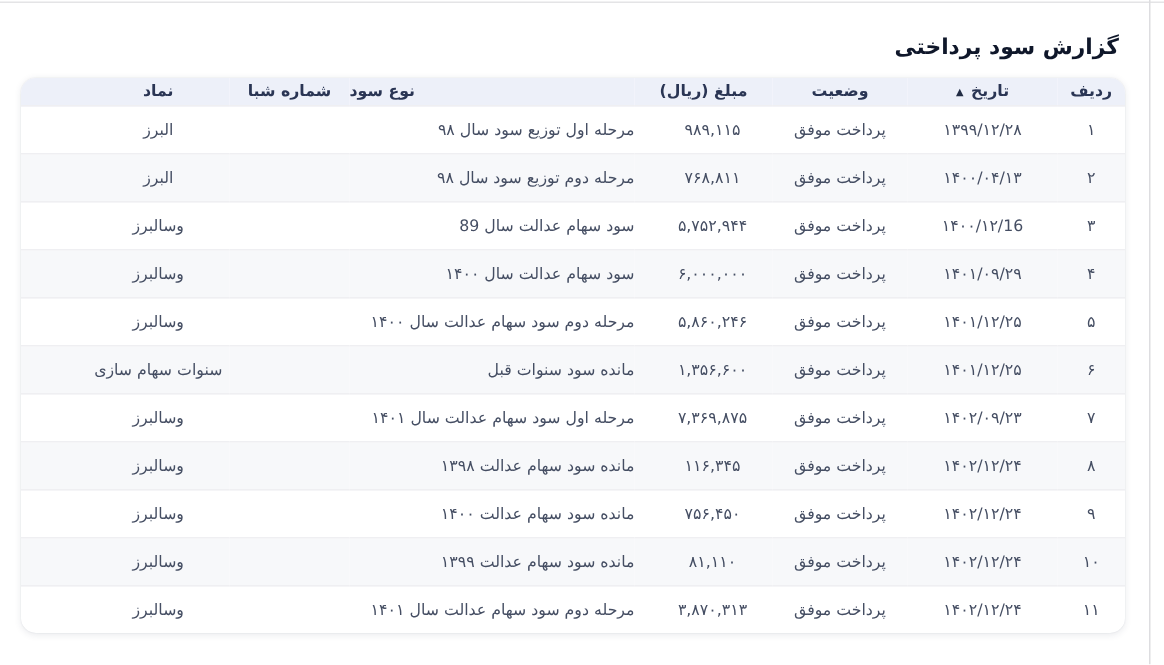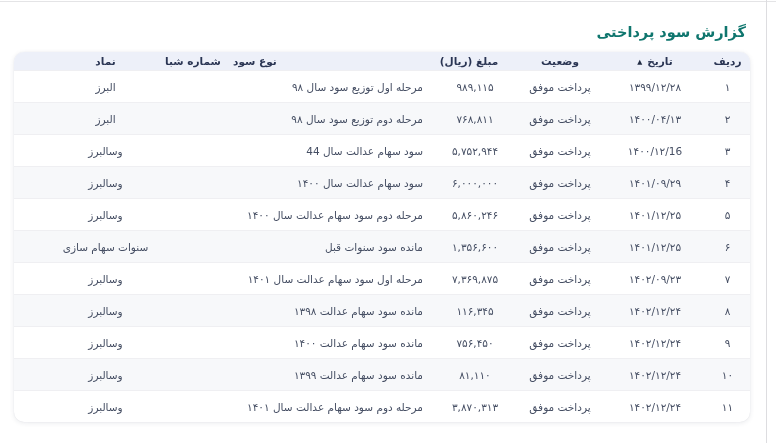--- a/index.html
+++ b/index.html
@@ -6,21 +6,21 @@
   body{
     width:776px;height:443px;position:relative;overflow:hidden;
     background:#ffffff;
     font-family:"DejaVu Sans", sans-serif;
     direction:rtl;
   }
   .top-line{position:absolute;top:1px;left:0;width:776px;height:1px;background:#e4e4e6;}
   .right-line{position:absolute;top:0;left:766px;width:1px;height:443px;background:#dddde0;}
   .page-title{
     position:absolute;top:14px;right:30px;
-    font-size:14.5px;font-weight:bold;color:#0f766e;
+    font-size:14.5px;font-weight:bold;color:#0f172a;
   }
   .card{
     position:absolute;top:52px;right:26px;width:736px;
     background:#ffffff;border-radius:10px;overflow:hidden;
     box-shadow:0 1px 5px rgba(40,50,80,.10), 0 0 1px rgba(40,50,80,.12);
   }
   table{width:736px;border-collapse:collapse;table-layout:fixed;}
   thead th{
     background:#edf0f9;color:#2a3554;font-weight:bold;
     font-size:10.5px;height:18px;padding:0;text-align:center;vertical-align:middle;
@@ -86,21 +86,21 @@
           <td class="col-mablagh">۷۶۸,۸۱۱</td>
           <td class="col-nooe_sood">مرحله دوم توزیع سود سال ۹۸</td>
           <td class="col-shomare_sheba"></td>
           <td class="col-namad">البرز</td>
         </tr>
         <tr>
           <td class="col-radif">۳</td>
           <td class="col-tarikh">۱۴۰۰/۱۲/16</td>
           <td class="col-vaziat">پرداخت موفق</td>
           <td class="col-mablagh">۵,۷۵۲,۹۴۴</td>
-          <td class="col-nooe_sood">سود سهام عدالت سال 44</td>
+          <td class="col-nooe_sood">سود سهام عدالت سال 89</td>
           <td class="col-shomare_sheba"></td>
           <td class="col-namad">وسالبرز</td>
         </tr>
         <tr>
           <td class="col-radif">۴</td>
           <td class="col-tarikh">۱۴۰۱/۰۹/۲۹</td>
           <td class="col-vaziat">پرداخت موفق</td>
           <td class="col-mablagh">۶,۰۰۰,۰۰۰</td>
           <td class="col-nooe_sood">سود سهام عدالت سال ۱۴۰۰</td>
           <td class="col-shomare_sheba"></td>

